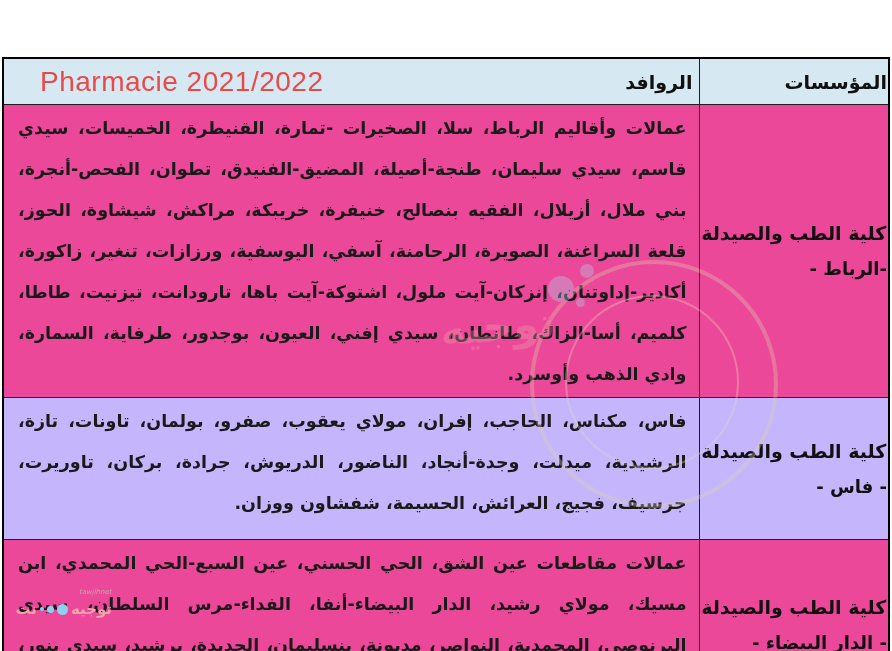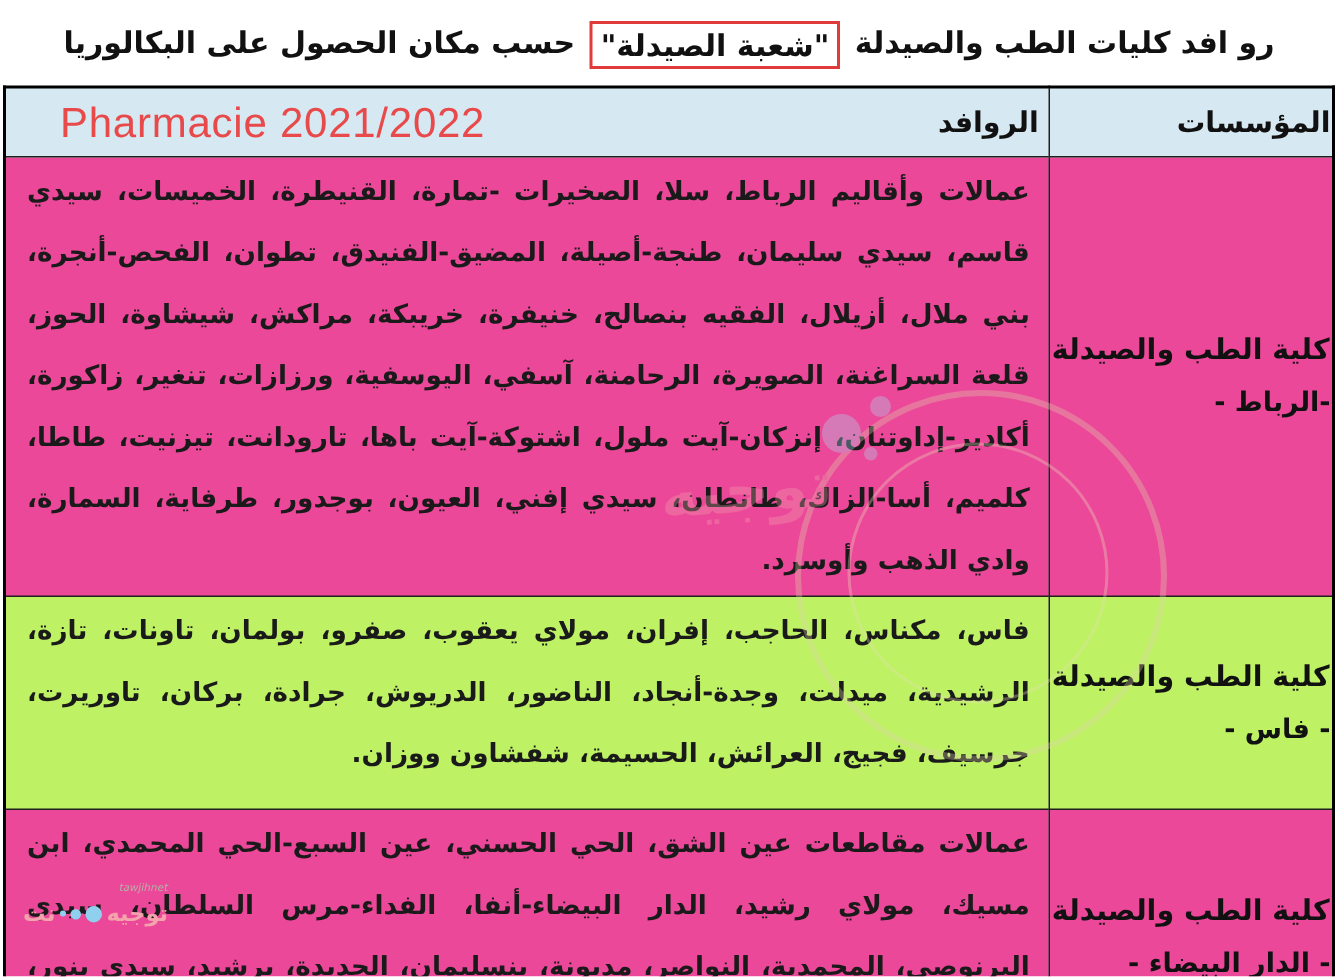--- a/index.html
+++ b/index.html
@@ -21,21 +21,21 @@
 
   .hdr td{background:#d6e8f1;height:43px;}
   .hdr .inst-h{text-align:right;font-size:19px;font-weight:bold;color:#111;}
   .hdr .src-h{padding:0 6px 0 36px;}
   .src-wrap{display:flex;align-items:center;justify-content:space-between;direction:rtl;}
   .src-ar{font-size:19px;font-weight:bold;color:#111;}
   .src-lat{font-family:"Liberation Sans",sans-serif;font-size:28px;font-weight:normal;
            color:#e8494a;direction:ltr;letter-spacing:0.5px;}
 
   .row-cream td{background:#ec4899;}
-  .row-white td{background:#bef264;}
+  .row-white td{background:#c4b5fd;}
 
   td.inst{vertical-align:middle;text-align:center;color:#111;}
   .inst .nm{font-size:19px;font-weight:bold;line-height:30px;}
   .inst .ct{font-size:18px;font-weight:bold;line-height:30px;margin-top:6px;text-align:right;}
 
   td.regions{vertical-align:top;padding:3px 12px 2px 14px;}
   .regions p{margin:0;font-size:17.5px;font-weight:bold;color:#1a1a1a;
              line-height:41px;text-align:justify;}
 
   .h-r1{height:245px;} .h-r2{height:136px;} .h-r3{height:163px;}
@@ -63,25 +63,20 @@
   .lg-d1{width:11px;height:11px;}
   .lg-d2{width:7px;height:7px;}
   .lg-d3{width:4px;height:4px;}
   #wm-url{font-size:8px;color:#8c8c8c;line-height:10px;margin-top:33px;}
 </style>
 </head>
 <body>
 
 <div id="page">
 
-  <div id="title">
-    <span>رو افد كليات الطب والصيدلة</span>
-    <span class="hl">"شعبة الصيدلة"</span>
-    <span>حسب مكان الحصول على البكالوريا</span>
-  </div>
 
   <table>
     <colgroup>
         <col class="c-inst">
         <col>
       </colgroup>
 
     <tbody>
         <tr class="hdr">
       <td class="inst-h">

